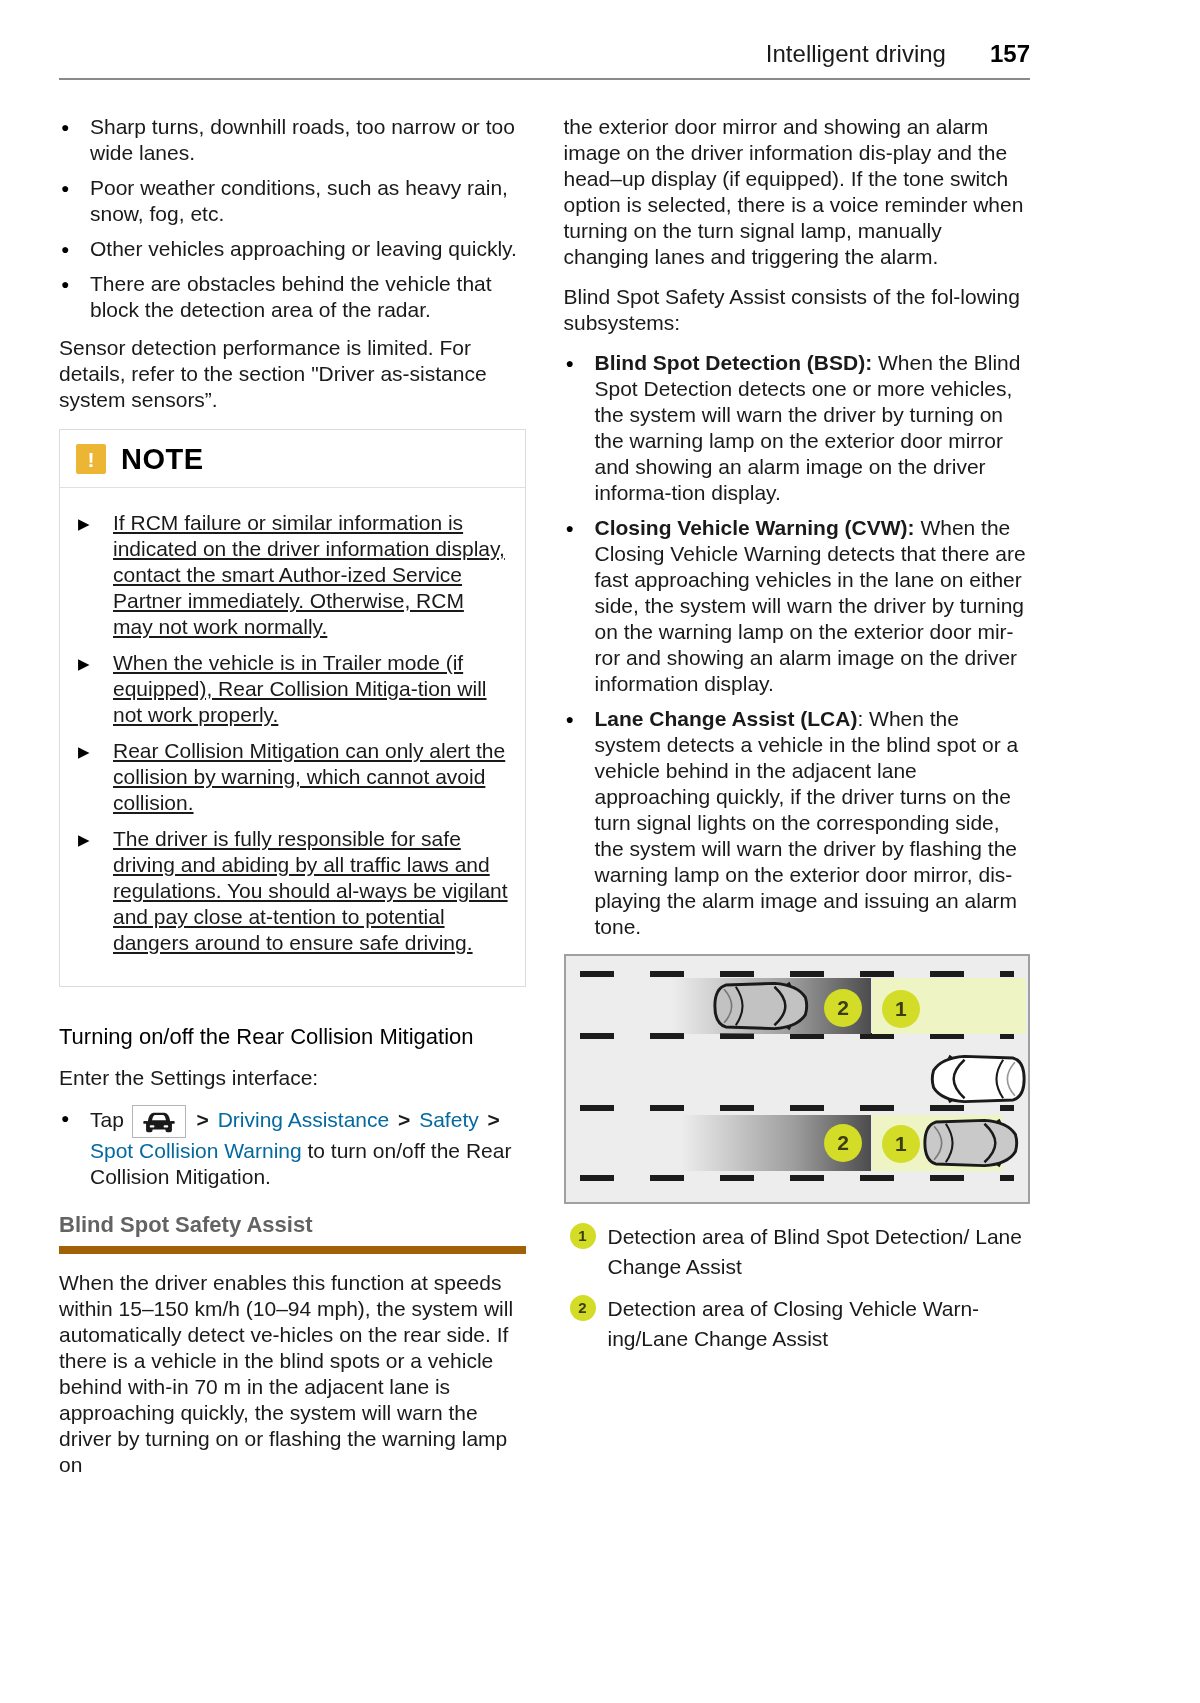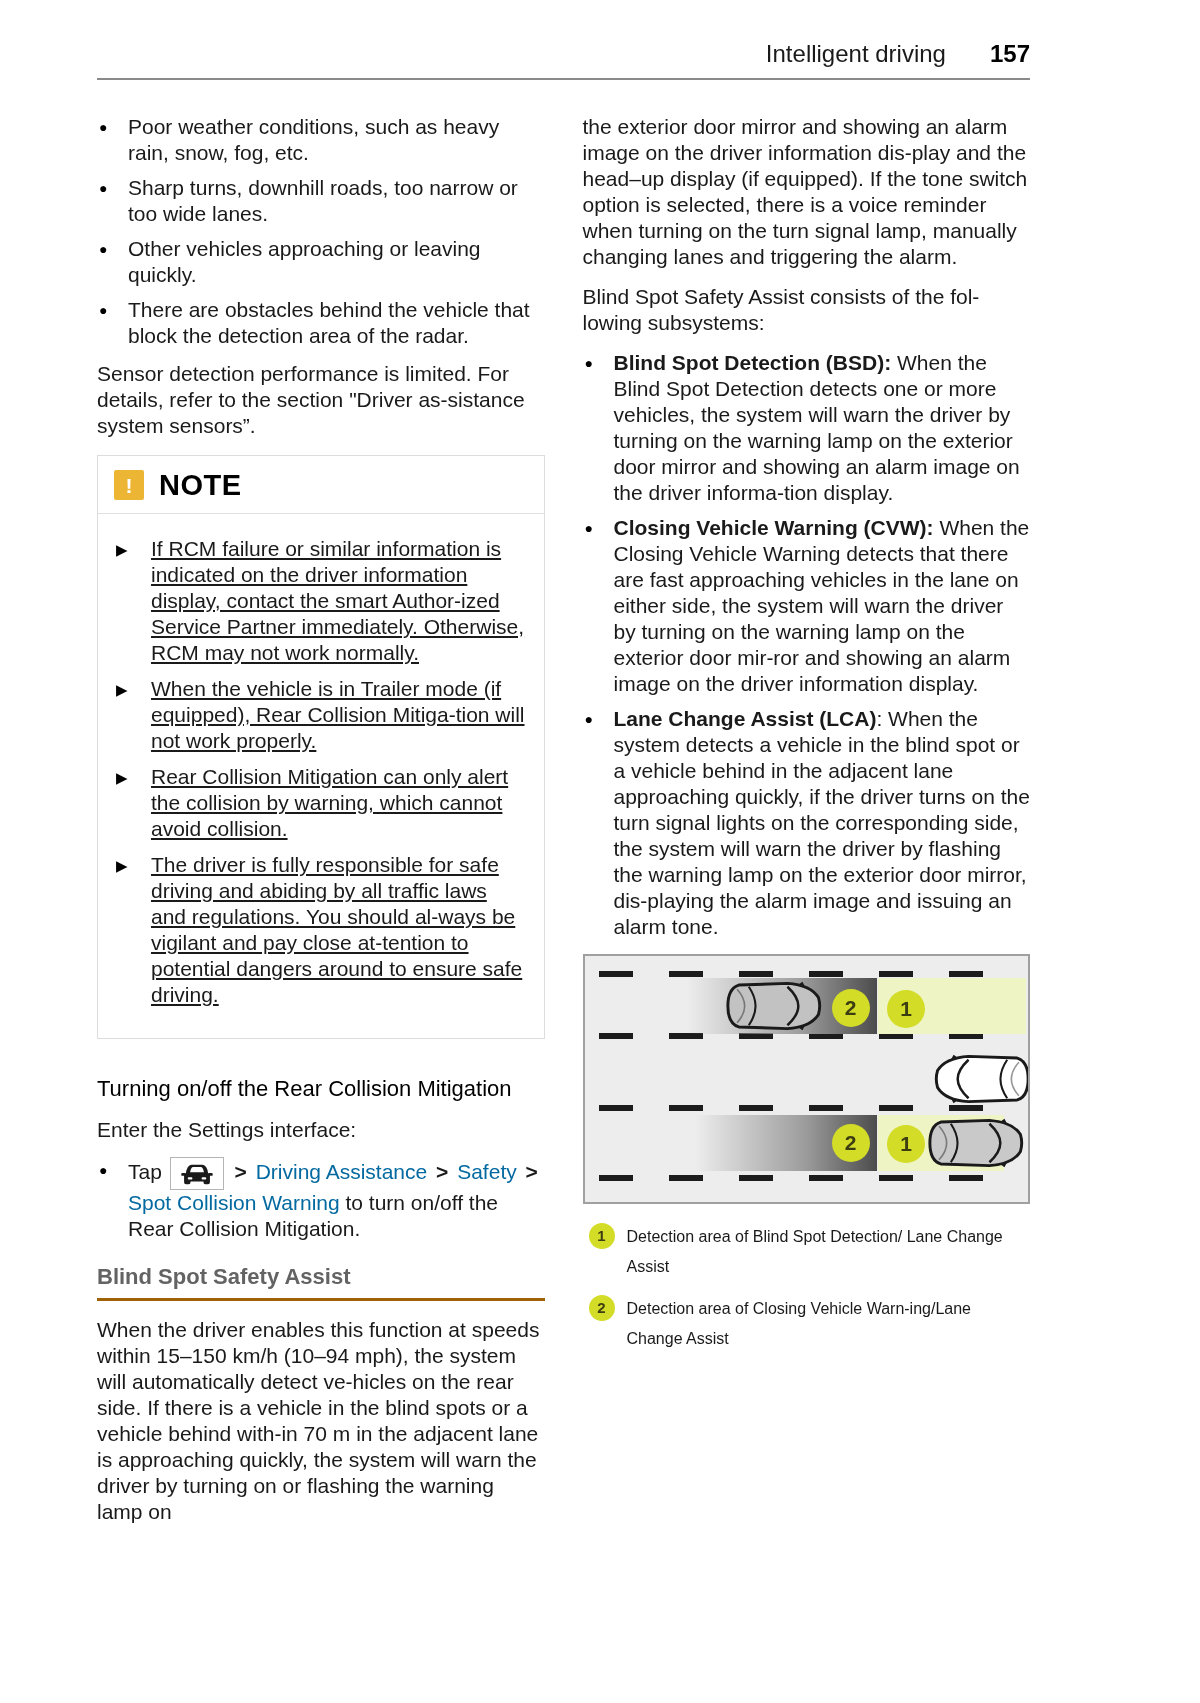--- a/index.html
+++ b/index.html
@@ -2,21 +2,21 @@
 <html><head>
 <meta charset="utf-8">
 <style>
   html,body{margin:0;padding:0;background:#ffffff;}
   body{
     width:1200px;height:1703px;
     font-family:"Liberation Sans", sans-serif;
     color:#1a1a1a;
     -webkit-font-smoothing:antialiased;
   }
-  .page{box-sizing:border-box;width:1200px;height:1350px;padding:40px 170px 0 97px;}
+  .page{box-sizing:border-box;width:1200px;height:1350px;padding:40px 170px 0 59px;}
 
   
   .hdr{display:flex;justify-content:flex-end;align-items:baseline;gap:44px;margin-bottom:10px;}
   .hdr-title{font-size:24px;color:#1a1a1a;}
   .hdr-page{font-size:24px;font-weight:bold;color:#000;}
   .hdr-rule{height:2px;background:#8a8a8a;border:none;margin:0 0 34px 0;}
 
   
   .cols{display:grid;grid-template-columns:1fr 1fr;column-gap:38px;}
   .col{font-size:21px;line-height:26px;}
@@ -35,21 +35,21 @@
              color:#fff;font-weight:bold;font-size:21px;line-height:1;}
   .note-title{font-size:29px;font-weight:bold;letter-spacing:.5px;color:#000;}
   .note-body{padding:22px 16px 20px 18px;text-decoration:underline;}
   .arrows{list-style:none;margin:0;padding:0;}
   .arrows li{position:relative;padding-left:35px;margin-bottom:10px;}
   .arrows li::before{content:"▶";position:absolute;left:0;top:1px;font-size:15px;line-height:26px;color:#000;}
 
   
   .h-black{font-size:22px;line-height:40px;font-weight:normal;color:#000;margin:26px 0 8px 0;}
   .h-gray{font-size:22px;line-height:26px;font-weight:bold;color:#636363;
-          border-bottom:3px solid #a16207;padding-bottom:8px;margin:22px 0 16px 0;}
+          border-bottom:8px solid #a16207;padding-bottom:8px;margin:22px 0 16px 0;}
 
   
   .tap-line{margin-bottom:6px;}
   .icon-box{display:inline-flex;align-items:center;justify-content:center;width:52px;height:31px;
             border:1px solid #b5b5b5;background:#fff;vertical-align:-7px;margin:0 2px;}
   .sep{font-weight:bold;color:#1a1a1a;padding:0 3px;}
   .menu-item{color:#0369a1;}
 
   
   .diagram{position:relative;height:246px;background:#ededed;border:2px solid #a0a0a0;margin:14px 0 18px 0;overflow:hidden;}
@@ -72,40 +72,40 @@
   .car{position:absolute;width:104px;height:52px;}
   .car.c1{left:31%;top:24px;color:#c2c2c2;}
   .car.c2{left:78%;top:97px;color:#ffffff;transform:scaleX(-1);}
   .car.c3{left:76.5%;top:161px;color:#c9c9c9;}
 
   
   .legend{list-style:none;margin:0;padding:0 0 0 6px;}
   .legend li{display:flex;gap:12px;margin-bottom:12px;}
   .legend-badge{flex:0 0 auto;width:26px;height:26px;border-radius:50%;background:#d3dc26;margin-top:1px;
         display:flex;align-items:center;justify-content:center;font-size:15px;font-weight:bold;color:#3d3d12;}
-  .legend-text{font-size:16px;line-height:30px;}
+  .legend-text{font-size:21px;line-height:30px;}
 </style>
 </head>
 <body>
 
 <div class="page">
 
   <div class="hdr">
     <span class="hdr-title">Intelligent driving</span>
     <span class="hdr-page">157</span>
   </div>
   <hr class="hdr-rule">
 
   <div class="cols">
 
     <div class="col">
 
       <ul class="dots">
+        <li>Sharp turns, downhill roads, too narrow or too wide lanes.</li>
         <li>Poor weather conditions, such as heavy rain, snow, fog, etc.</li>
-        <li>Sharp turns, downhill roads, too narrow or too wide lanes.</li>
         <li>Other vehicles approaching or leaving quickly.</li>
         <li>There are obstacles behind the vehicle that block the detection area of the radar.</li>
       </ul>
 
       <p>Sensor detection performance is limited. For details, refer to the section "Driver as-sistance system sensors”.</p>
 
       <div class="note">
         <div class="note-head">
           <div class="note-icon">!</div>
           <div class="note-title">NOTE</div>

